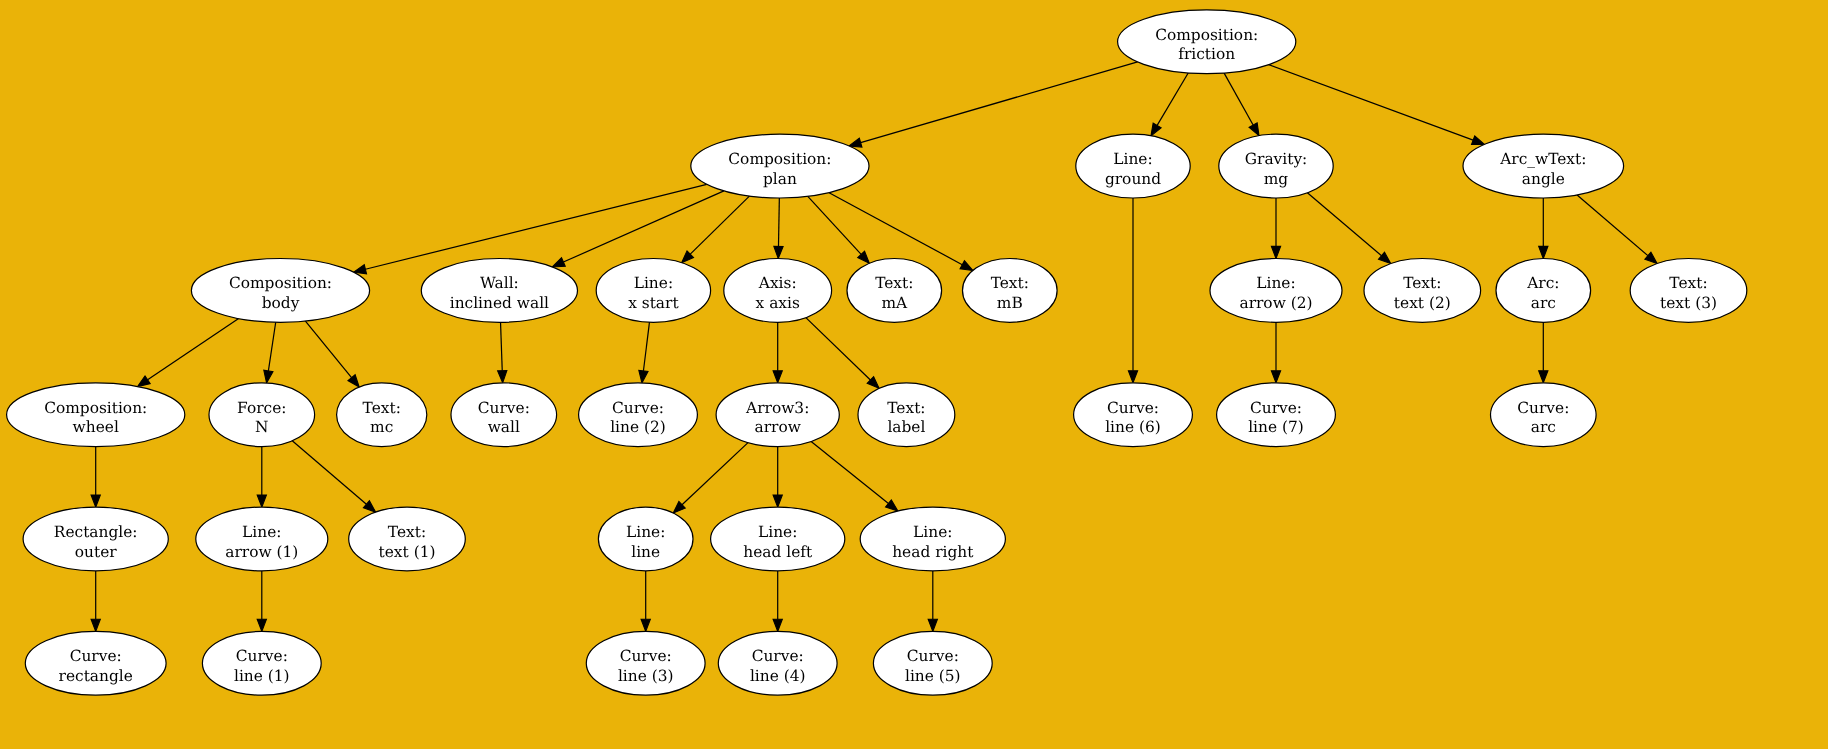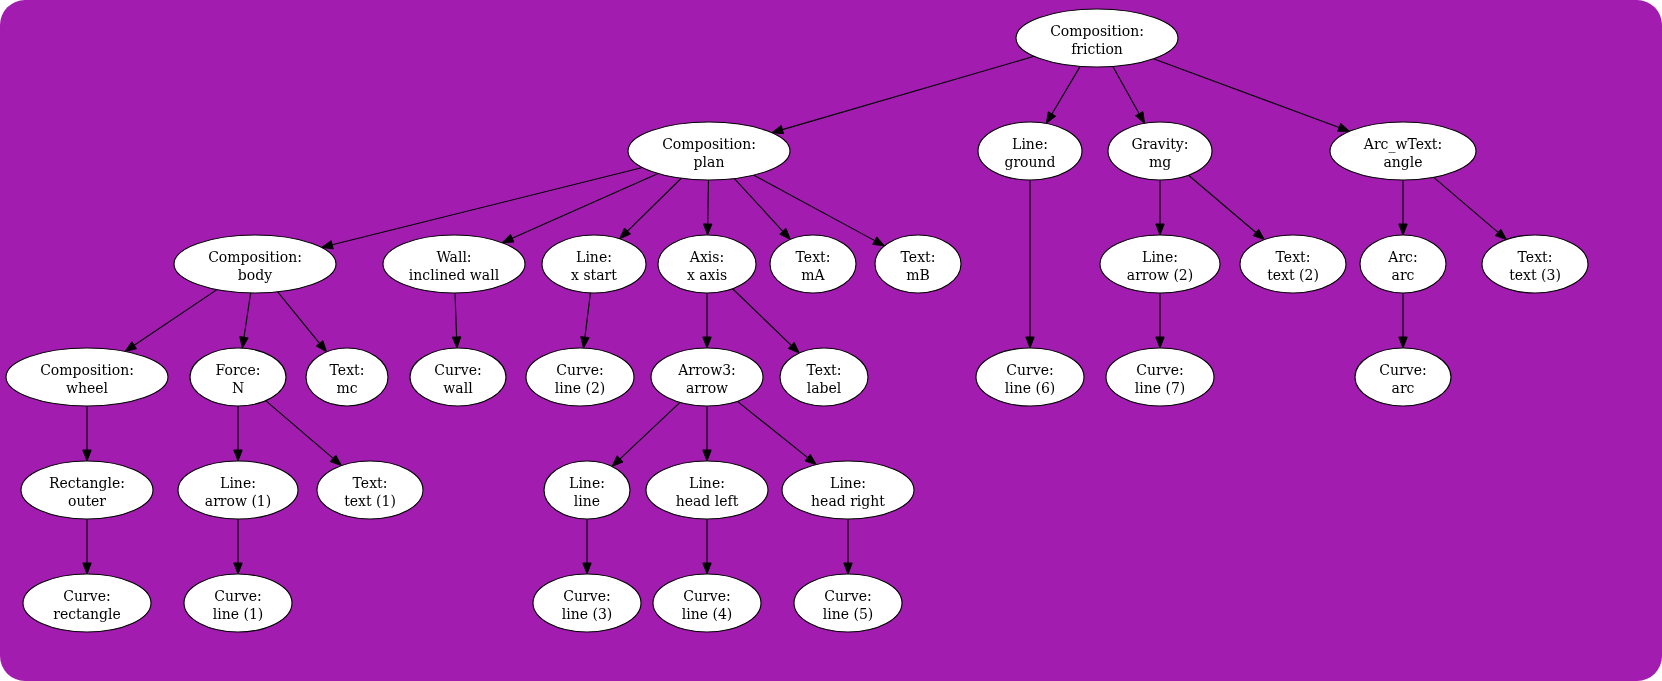--- a/index.html
+++ b/index.html
@@ -10,22 +10,21 @@
   body {
     width: 1662px;
     height: 681px;
     overflow: hidden;
     font-family: "DejaVu Serif", "Liberation Serif", serif;
   }
   #graph-root {
     position: relative;
     width: 1662px;
     height: 681px;
-    background: #a21caf;
-    border-radius: 25px;
+    background: #eab308;
   }
   svg#graph-svg {
     display: block;
     width: 1662px;
     height: 681px;
   }
   .node-ellipse {
     fill: #ffffff;
     stroke: #000000;
     stroke-width: 1.1;

